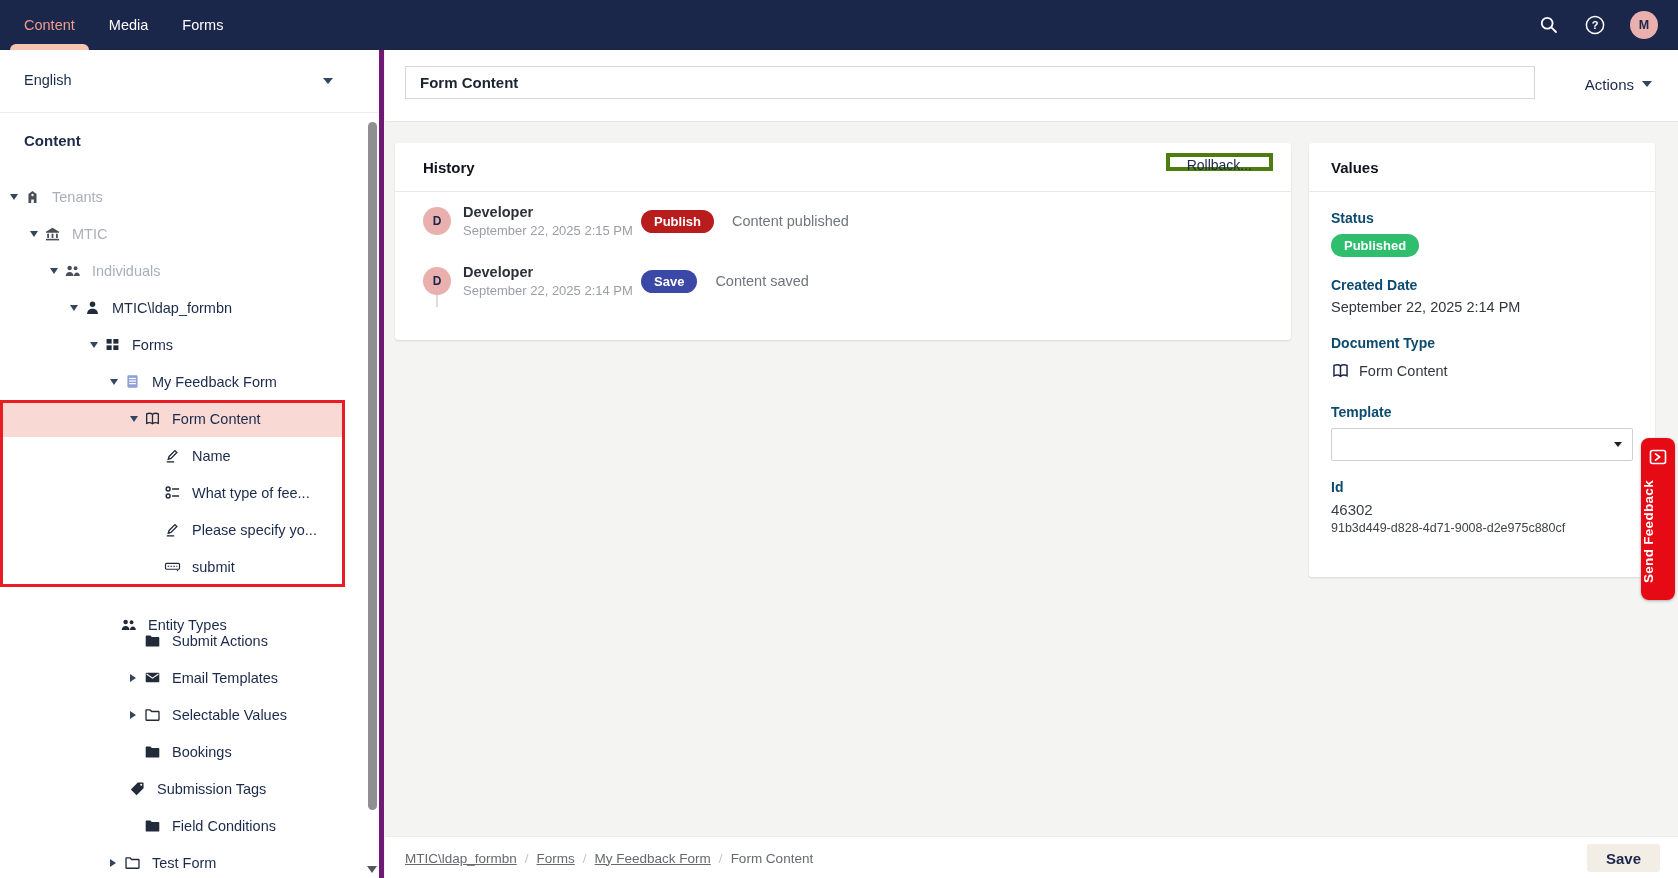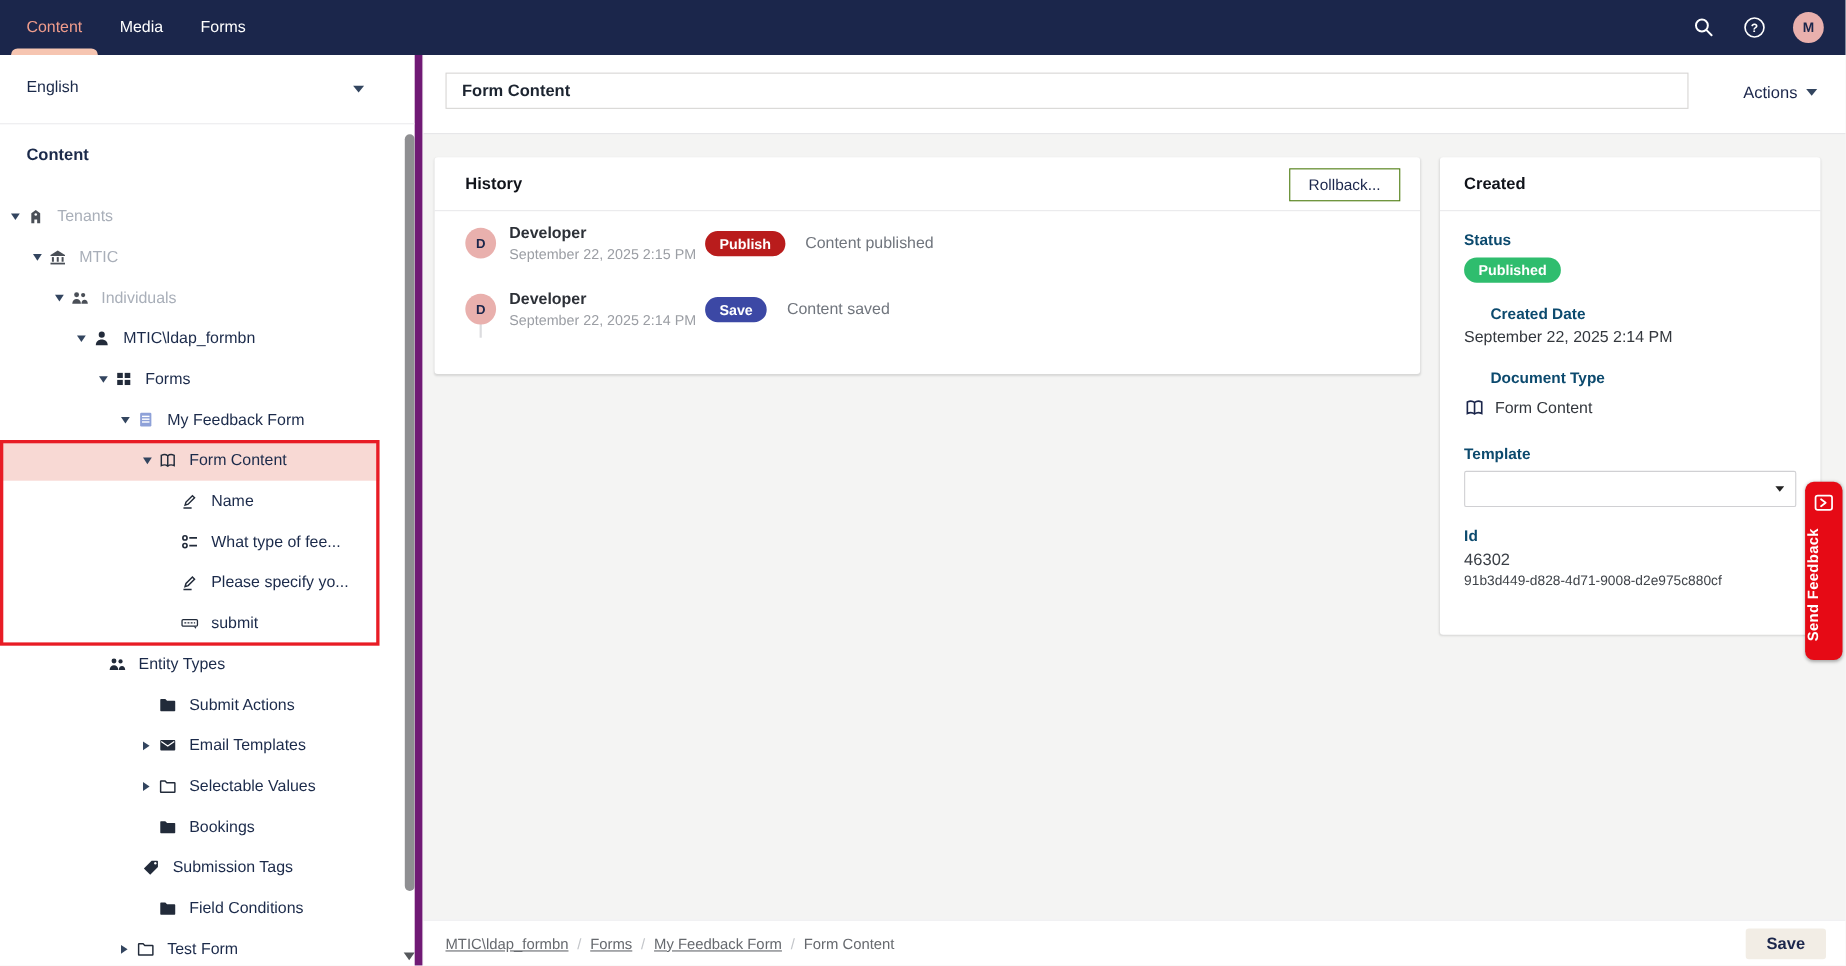--- a/index.html
+++ b/index.html
@@ -11,21 +11,21 @@
   .topbar { position:absolute; left:0; top:0; width:1678px; height:50px; background:#1b264b; z-index:30; }
   .tabs { position:absolute; left:24px; top:0; height:50px; display:flex; gap:34px; }
   .tab { position:relative; height:50px; display:flex; align-items:center; font-size:14.5px; color:#ffffff; cursor:pointer; }
   .tab.active { color:#f19d8c; }
   .tab.active::after { content:""; position:absolute; left:-14px; right:-14px; bottom:0; height:6px; background:#f6c5b1; border-radius:6px 6px 0 0; }
   .topbar-right { position:absolute; right:20px; top:0; height:50px; display:flex; align-items:center; gap:24px; }
   .tb-icon { width:22px; height:22px; display:flex; align-items:center; justify-content:center; cursor:pointer; }
   .avatar { width:28px; height:28px; border-radius:50%; background:#e9b0ad; color:#1b264b; font-size:12.5px; font-weight:bold; display:flex; align-items:center; justify-content:center; cursor:pointer; }
 
   
-  .sidebar { position:absolute; left:0; top:50px; width:384px; bottom:0; background:#fff; border-right:7px solid #701a75; overflow:hidden; z-index:10; }
+  .sidebar { position:absolute; left:0; top:50px; width:384px; bottom:0; background:#fff; border-right:5px solid #701a75; overflow:hidden; z-index:10; }
   .lang-row { position:absolute; left:0; top:0; width:100%; height:63px; border-bottom:1px solid #ececee; cursor:pointer; }
   .lang-label { position:absolute; left:24px; top:22px; font-size:14.5px; color:#1b2a4a; }
   .caret-down-sm { width:0; height:0; border-left:5px solid transparent; border-right:5px solid transparent; border-top:6px solid #33455f; }
   .lang-caret { position:absolute; right:46px; top:28px; }
   .section-label { position:absolute; left:24px; top:82px; font-size:15px; font-weight:bold; color:#1b2a4a; }
   .tree { position:absolute; left:0; top:128px; width:345px; }
   .tree-row { position:absolute; left:0; width:345px; height:37px; display:flex; align-items:center; cursor:pointer; }
   .tree-row.highlighted { background:#f8d9d4; }
   .caret-slot { width:14px; display:flex; align-items:center; flex:none; }
   .exp-down { width:0; height:0; border-left:4.5px solid transparent; border-right:4.5px solid transparent; border-top:6px solid #33455f; }
@@ -45,36 +45,36 @@
   .title-input { position:absolute; left:20px; top:16px; width:1130px; height:33px; border:1px solid #d8d6d4; background:#fff; padding:0 14px; font-family:"Liberation Sans",sans-serif; font-size:15px; font-weight:bold; color:#1c2430; outline:none; }
   .actions { position:absolute; right:26px; top:0; height:68px; display:flex; align-items:center; gap:8px; cursor:pointer; }
   .actions-label { font-size:15px; color:#1b264b; }
 
   .body { position:absolute; left:0; top:72px; right:0; bottom:42px; }
 
   .card { background:#fff; border-radius:3px; box-shadow:0 1px 2px rgba(0,0,0,.12); }
   .history-card { position:absolute; left:10px; top:21px; width:896px; height:197px; }
   .card-head { position:relative; height:49px; border-bottom:1px solid #e9e9eb; }
   .card-title { position:absolute; left:28px; top:0; line-height:49px; font-size:15px; font-weight:bold; color:#10131a; }
-  .rollback-btn { position:absolute; right:18px; top:10px; height:30px; padding:0 17px; background:#fff; border:1px solid #4d7c0f; border-radius:0; font-family:"Liberation Sans",sans-serif; font-size:14px; color:#1b264b; cursor:pointer; }
+  .rollback-btn { position:absolute; right:18px; top:10px; height:18px; padding:0 17px; background:#fff; border:4px solid #4d7c0f; border-radius:0; font-family:"Liberation Sans",sans-serif; font-size:14px; color:#1b264b; cursor:pointer; }
   .entries { position:relative; padding:12px 0 0 28px; }
   .timeline-connector { position:absolute; left:41px; top:91px; width:2px; height:24px; background:#dcdcdf; }
   .entry { display:flex; align-items:center; margin-bottom:26px; position:relative; }
   .entry-avatar { width:28px; height:28px; border-radius:50%; background:#e9b0ad; color:#1b264b; font-weight:bold; font-size:12px; display:flex; align-items:center; justify-content:center; margin-right:12px; flex:none; }
   .entry-who { width:178px; flex:none; }
   .entry-user { font-size:14.5px; font-weight:600; color:#2c3037; }
   .entry-date { font-size:13px; color:#9b9ea4; margin-top:3px; }
   .badge { display:inline-block; padding:4px 13px; border-radius:12px; color:#fff; font-size:13px; font-weight:bold; margin-right:18px; flex:none; }
   .entry-text { font-size:14.5px; color:#70757d; }
 
   .general-card { position:absolute; left:924px; top:21px; width:346px; padding-bottom:42px; }
   .gc-body { padding:0 22px; }
   .g-label { font-size:14px; font-weight:bold; color:#0c4a6e; }
   .g-value { font-size:14.5px; color:#33373d; }
-  .mt18 { margin-top:18px; } .mt20 { margin-top:20px;margin-left:24px; } .mt24 { margin-top:24px; }
+  .mt18 { margin-top:18px; } .mt20 { margin-top:20px; } .mt24 { margin-top:24px; }
   .mt6 { margin-top:6px; } .mt8 { margin-top:8px; } .mt10 { margin-top:10px; }
   .doctype-row { display:flex; align-items:center; gap:9px; }
   .doctype-row .tree-icon { width:19px; height:19px; color:#1b264b; }
   .doctype-row .tree-icon svg { width:19px; height:19px; }
   .select-box { position:relative; height:33px; border:1px solid #d0d0d3; border-radius:2px; background:#fff; cursor:pointer; }
   .select-caret { position:absolute; right:10px; top:13px; width:0; height:0; border-left:4.5px solid transparent; border-right:4.5px solid transparent; border-top:5.5px solid #222; }
   .id-num { font-size:15px; color:#3a3f46; }
   .id-guid { font-size:12.5px; color:#3f4349; margin-top:3px; }
 
   .footer { position:absolute; left:0; bottom:0; right:0; height:42px; background:#fff; border-top:1px solid #ececee; }
@@ -252,21 +252,21 @@
           <span class="caret-slot"></span>
           <span class="tree-icon">
             <svg viewBox="0 0 16 16" fill="none" stroke="currentColor">
               <rect x="1.4" y="5" width="13.2" height="5.6" rx="1" stroke-width="1.1"></rect>
               <path d="M3.4 7.8h9.2" stroke-width="1" stroke-dasharray="1.6 1.1"></path>
               <path d="M11.5 10.4l1.2 2.4 1-1z" fill="currentColor" stroke="none"></path>
             </svg>
           </span>
           <span class="tree-label">submit</span>
         </div>
-        <div class="tree-row" style="top: 407px; padding-left: 84px;">
+        <div class="tree-row" style="top: 428px; padding-left: 106px;">
           <span class="caret-slot"></span>
           <span class="tree-icon">
             <svg viewBox="0 0 16 16">
               <circle cx="5.3" cy="5.6" r="2.1" fill="currentColor"></circle>
               <circle cx="10.9" cy="5.9" r="1.8" fill="currentColor"></circle>
               <path d="M1.6 13.2c0-2.4 1.7-3.9 3.7-3.9s3.7 1.5 3.7 3.9z" fill="currentColor"></path>
               <path d="M9.4 13.2c.1-1.9 1.1-3.3 2.8-3.3 1.5 0 2.6 1.3 2.7 3.3z" fill="currentColor"></path>
             </svg>
           </span>
           <span class="tree-label">Entity Types</span>
@@ -382,21 +382,21 @@
                 <div class="entry-date">September 22, 2025 2:14 PM</div>
               </div>
               <span class="badge" style="background: rgb(60, 72, 165);">Save</span>
               <span class="entry-text">Content saved</span>
             </div>
           </div>
       </section>
 
       <section class="card general-card">
         <div class="card-head">
-          <span class="card-title" style="left:22px;">Created</span>
+          <span class="card-title" style="left:22px;">Values</span>
         </div>
         <div class="gc-body">
           <div class="g-label mt18">Status</div>
           <div class="mt8"><span class="badge" id="status-badge" style="margin-right: 0px; background: rgb(47, 189, 110);">Published</span></div>
           <div class="g-label mt20">Created Date</div>
           <div class="g-value mt6">September 22, 2025 2:14 PM</div>
           <div class="g-label mt20">Document Type</div>
           <div class="doctype-row mt10">
             <span class="tree-icon" id="doctype-icon">
                 <svg viewBox="0 0 16 16" fill="none" stroke="currentColor" stroke-width="1.25">

